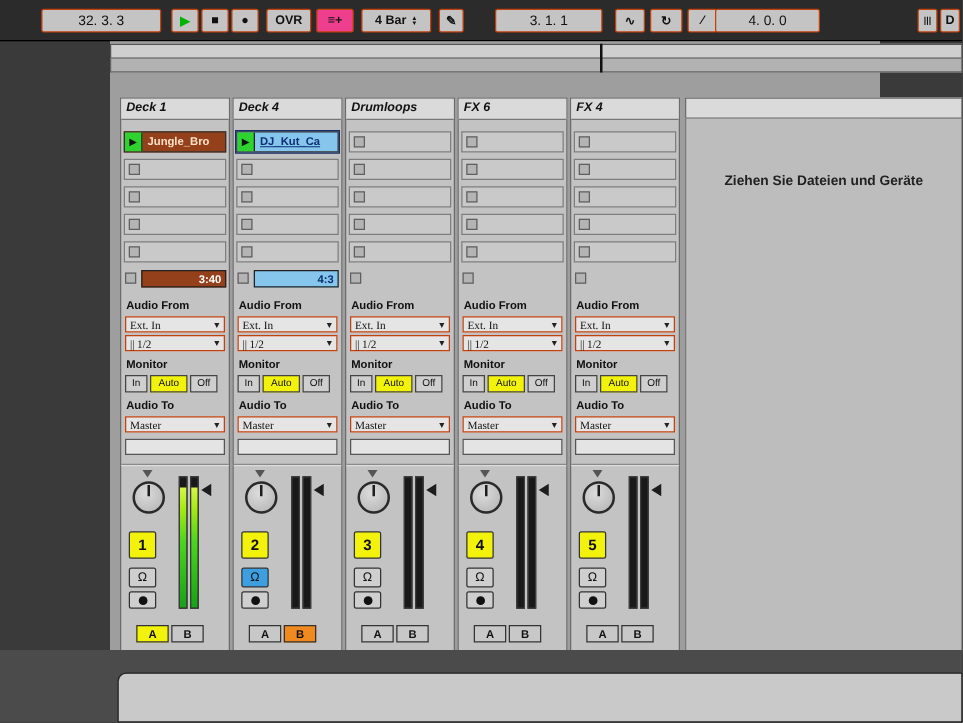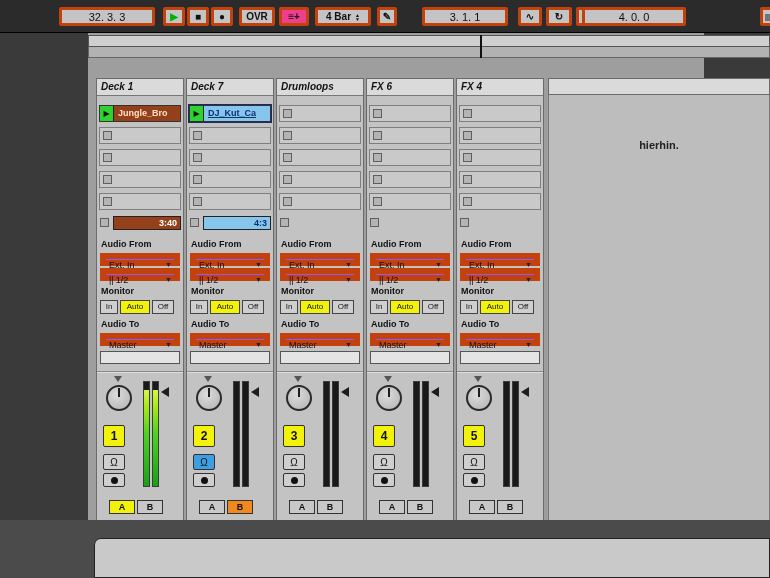--- a/index.html
+++ b/index.html
@@ -2,22 +2,22 @@
 <html><head>
 <meta charset="utf-8">
 <style>
   * { box-sizing: border-box; margin: 0; padding: 0; }
   html,body { background:#222; }
   body { font-family:"Liberation Sans", sans-serif; }
   #app { position:relative; width:770px; height:578px; background:#3a3a3a; overflow:hidden; }
 
   
   #transport { position:absolute; left:0; top:0; width:770px; height:33px; background:#2b2b2b; border-bottom:1px solid #000; }
-  .tfield, .tbtn { position:absolute; top:7px; height:19px; background:#c4c4c4; border:3px solid #c2410c; border-radius:2px;
-      display:flex; align-items:center; justify-content:center; font-size:11px; color:#111;margin-left:26px; }
+  .tfield, .tbtn { position:absolute; top:7px; height:19px; background:#c4c4c4; border:1px solid #c2410c; border-radius:2px;
+      display:flex; align-items:center; justify-content:center; font-size:11px; color:#111; }
   .tbtn { font-size:10px; font-weight:bold; }
   .tbtn.pink { background:#ee3f8e; }
   .play-glyph { color:#00b300; font-size:10px; }
   .stop-glyph { font-size:10px; }
   .rec-glyph { font-size:10px; }
   .mini-arrows { display:flex; flex-direction:column; margin-left:4px; line-height:4px; }
   .mini-arrows i { font-style:normal; font-size:5px; }
 
   
   #browser { position:absolute; left:0; top:33px; width:86px; height:497px; background:#b5b5b5; border-right:1px solid #1c1c1c; }
@@ -50,21 +50,21 @@
   .no-clip .clip-slot .stop-sq { display:block; }
   .clip-selected .clip-slot { outline:1px solid #1b2b66; }
   .clip-selected .clip-name { text-decoration:underline; }
 
   .status-row { position:absolute; left:2px; right:2px; top:137px; height:15px; }
   .status-row .stop-sq { left:1px; top:2px; }
   .status-box { position:absolute; left:14px; right:0; top:0; height:14px; border:1px solid #222;
       font-size:9px; font-weight:bold; line-height:13px; text-align:right; padding-right:3px; }
 
   .lab { position:absolute; left:4px; font-size:9px; font-weight:bold; color:#111; white-space:nowrap; }
-  .dd { position:absolute; left:3px; right:3px; height:13px; background:#8b5cf6; border:6px solid #c2410c; }
+  .dd { position:absolute; left:3px; right:3px; height:13px; background:#e5e5e5; border:1px solid #c2410c;font-family:Liberation Serif, serif; }
   .dd-text { position:absolute; left:3px; top:1px; font-size:9px; color:#111; white-space:nowrap; }
   .dd-text span, .dd-text .stereo { font-size:9px; }
   .stereo { font-style:normal; margin-right:2px; font-size:8px; }
   .dd-arrow { position:absolute; right:2px; top:2px; font-size:7px; color:#222; }
   .sendbox { position:absolute; left:3px; right:3px; height:13px; background:#e4e4e4; border:1px solid #555; }
   .groove { position:absolute; left:0; right:0; height:2px; border-top:1px solid #8a8a8a; border-bottom:1px solid #dcdcdc; }
 
   .mon-row { position:absolute; left:3px; display:flex; gap:2px; }
   .mon-btn { height:14px; background:#cfcfcf; border:1px solid #444; font-size:8px; line-height:12px; text-align:center; color:#111; }
   .mon-btn.active { background:#f2f20a; }
@@ -135,21 +135,21 @@
     <div class="tfield" style="left:396px;width:86px">3. 1. 1</div>
     <div class="tbtn" style="left:492px;width:24px">
         <span>∿</span>
       </div>
     <div class="tbtn" style="left:520px;width:26px">
         <span>↻</span>
       </div>
     <div class="tbtn" style="left:550px;width:24px">
         <span>∕</span>
       </div>
-    <div class="tfield" style="left:556px;width:104px">4. 0. 0</div>
+    <div class="tfield" style="left:572px;width:84px">4. 0. 0</div>
     <div class="tbtn" style="left:734px;width:16px">
         <span style="font-size:7px">|||</span>
       </div>
     <div class="tbtn" style="left:752px;width:16px">D</div>
   </div>
 
 
   <div id="main">
     <div id="ov1"></div>
     <div id="ov2"></div>
@@ -222,21 +222,21 @@
     <div class="cue-btn">
             <span>Ω</span>
           </div>
     <div class="arm-btn">
             <span class="arm-dot"></span>
           </div>
     <div class="cross-a active-a">A</div>
     <div class="cross-b">B</div>
   </div>
         <div class="track clip-selected" style="left: 98px;">
-    <div class="t-header">Deck 7</div>
+    <div class="t-header">Deck 4</div>
 
     <div class="slot clip-slot" style="top: 26px; background: rgb(134, 198, 236);">
       <div class="launch">
               <span>▶</span>
             </div>
       <span class="clip-name" style="color: rgb(13, 47, 116);">DJ_Kut_Ca</span>
 
     </div>
     <div class="slot" style="top:48px">
             <div class="stop-sq"></div>
@@ -508,20 +508,20 @@
     <div class="arm-btn">
             <span class="arm-dot"></span>
           </div>
     <div class="cross-a">A</div>
     <div class="cross-b">B</div>
   </div>
       </div>
     <div id="drop-header"></div>
     <div id="drop-panel">
       <div class="drop-text">
-        <div>hierhin.</div>
+        <div>Ziehen Sie Dateien und Geräte</div>
       </div>
     </div>
   </div>
 
   <div id="bottom-dark"></div>
   <div id="detail"></div>
 </div>
 
 </body></html>

